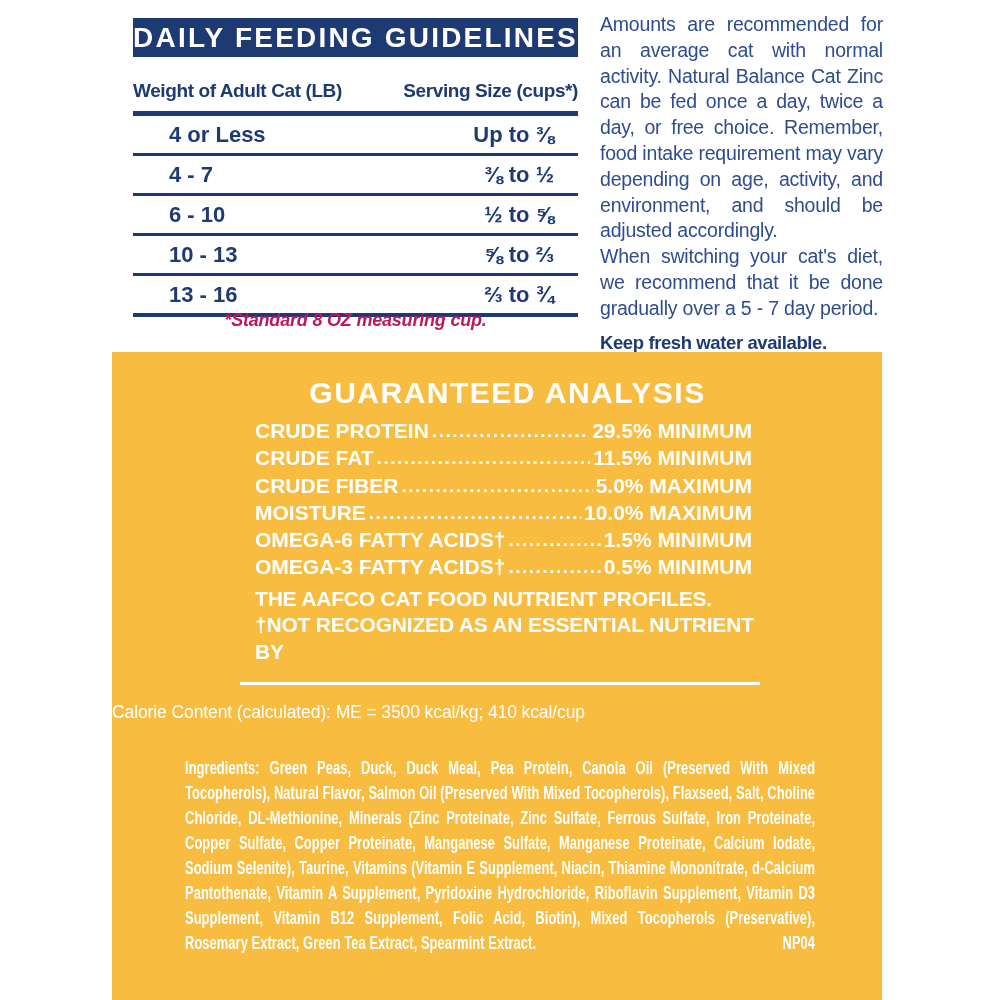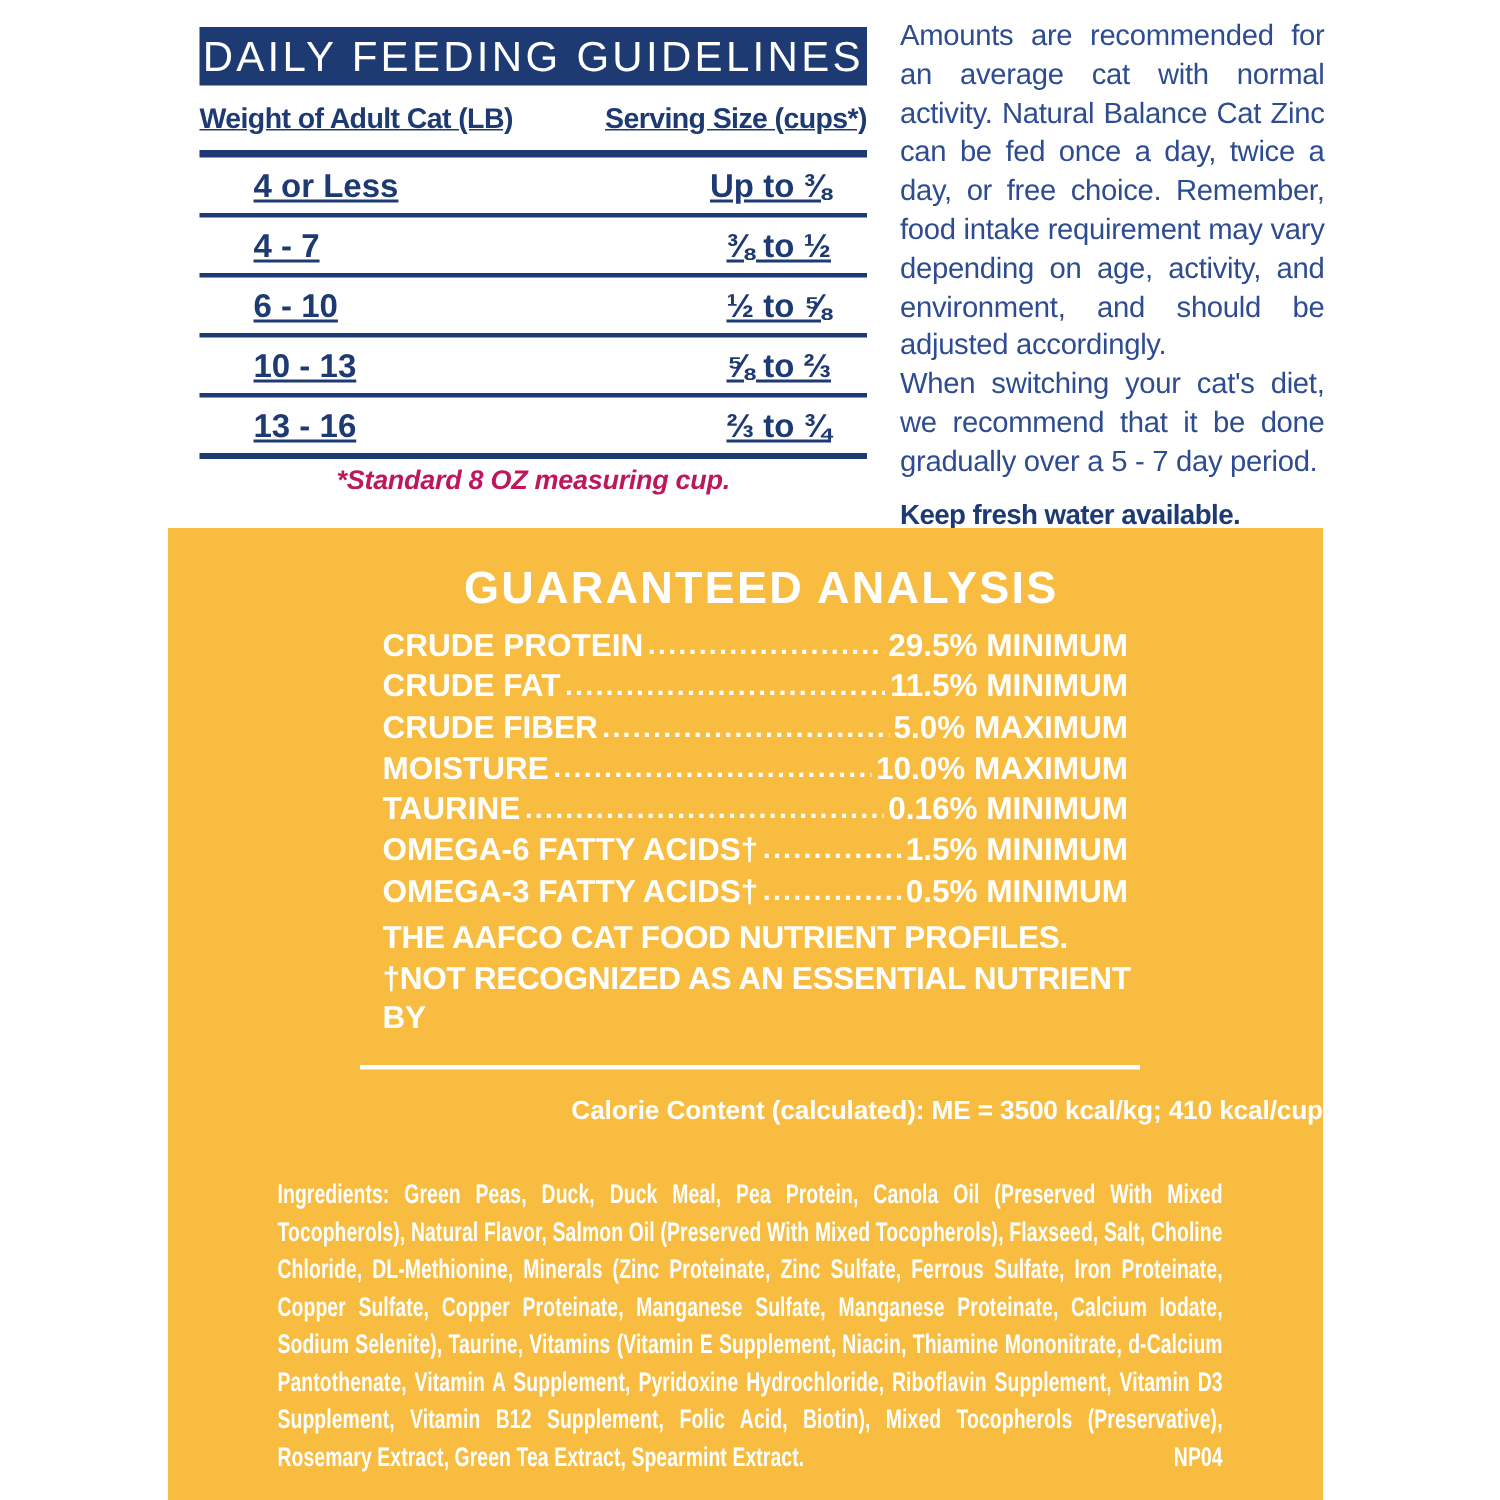--- a/index.html
+++ b/index.html
@@ -11,23 +11,23 @@
     overflow: hidden;
     font-family: "Liberation Sans", "DejaVu Sans", sans-serif;
   }
   .label-root { position: relative; width: 1000px; height: 1000px; }
 
   
   .banner {
     position: absolute; left: 133px; top: 18px; width: 445px; height: 39px;
     background: #1e3a72; color: #ffffff;
     display: flex; align-items: center; justify-content: center;
-    font-size: 28px; font-weight: normal; letter-spacing: 2.2px; white-space: nowrap;
-  }
-  .fg-table { position: absolute; left: 133px; top: 60px; width: 445px; color: #1e3a72; text-decoration: underline; }
+    font-size: 28px; font-weight: bold; letter-spacing: 2.2px; white-space: nowrap;
+  }
+  .fg-table { position: absolute; left: 133px; top: 71px; width: 445px; color: #1e3a72; }
   .fg-head {
     display: flex; justify-content: space-between; align-items: center;
     height: 40px; border-bottom: 5px solid #1e3a72;
     font-size: 19px; font-weight: bold; letter-spacing: -0.4px; white-space: nowrap;
   }
   .fg-row {
     display: flex; align-items: center; height: 37px;
     border-bottom: 3px solid #1e3a72;
     font-size: 22px; font-weight: bold; gap: 25px;
   }
@@ -70,22 +70,22 @@
   .ga-dots::after {
     content: "......................................................................";
     letter-spacing: 1.5px; font-weight: bold; font-size: 19px;
   }
   .ga-foot {
     margin: 5px 0 0 143px; width: 520px;
     font-size: 21px; font-weight: bold; line-height: 26.5px; letter-spacing: -0.2px;
   }
   .ga-rule { margin: 17px 0 0 128px; width: 520px; height: 3px; background: #ffffff; }
   .ga-cal {
-    margin-top: 17px; text-align: right;
-    font-size: 17.5px; font-weight: bold; letter-spacing: -0.1px; white-space: nowrap;
+    margin-top: 17px; text-align: left;
+    font-size: 17.5px; font-weight: normal; letter-spacing: -0.1px; white-space: nowrap;
   }
   .ingredients {
     position: relative;
     margin: 33px 0 0 73px; width: 880px;
     transform: scaleX(0.716); transform-origin: left top;
     text-align: justify;
     font-size: 18px; font-weight: bold; line-height: 25px; letter-spacing: 0.1px;
   }
   .np { position: absolute; right: 0; bottom: 0; font-weight: bold; }
 </style>
@@ -165,25 +165,20 @@
           <span class="ga-dots"></span>
           <span class="ga-v">5.0% MAXIMUM</span>
         </div>
 
         <div class="ga-row">
           <span class="ga-n">MOISTURE</span>
           <span class="ga-dots"></span>
           <span class="ga-v">10.0% MAXIMUM</span>
         </div>
 
-        <div class="ga-row">
-          <span class="ga-n">TAURINE</span>
-          <span class="ga-dots"></span>
-          <span class="ga-v">0.16% MINIMUM</span>
-        </div>
 
         <div class="ga-row">
           <span class="ga-n">OMEGA-6 FATTY ACIDS†</span>
           <span class="ga-dots"></span>
           <span class="ga-v">1.5% MINIMUM</span>
         </div>
 
         <div class="ga-row">
           <span class="ga-n">OMEGA-3 FATTY ACIDS†</span>
           <span class="ga-dots"></span>

